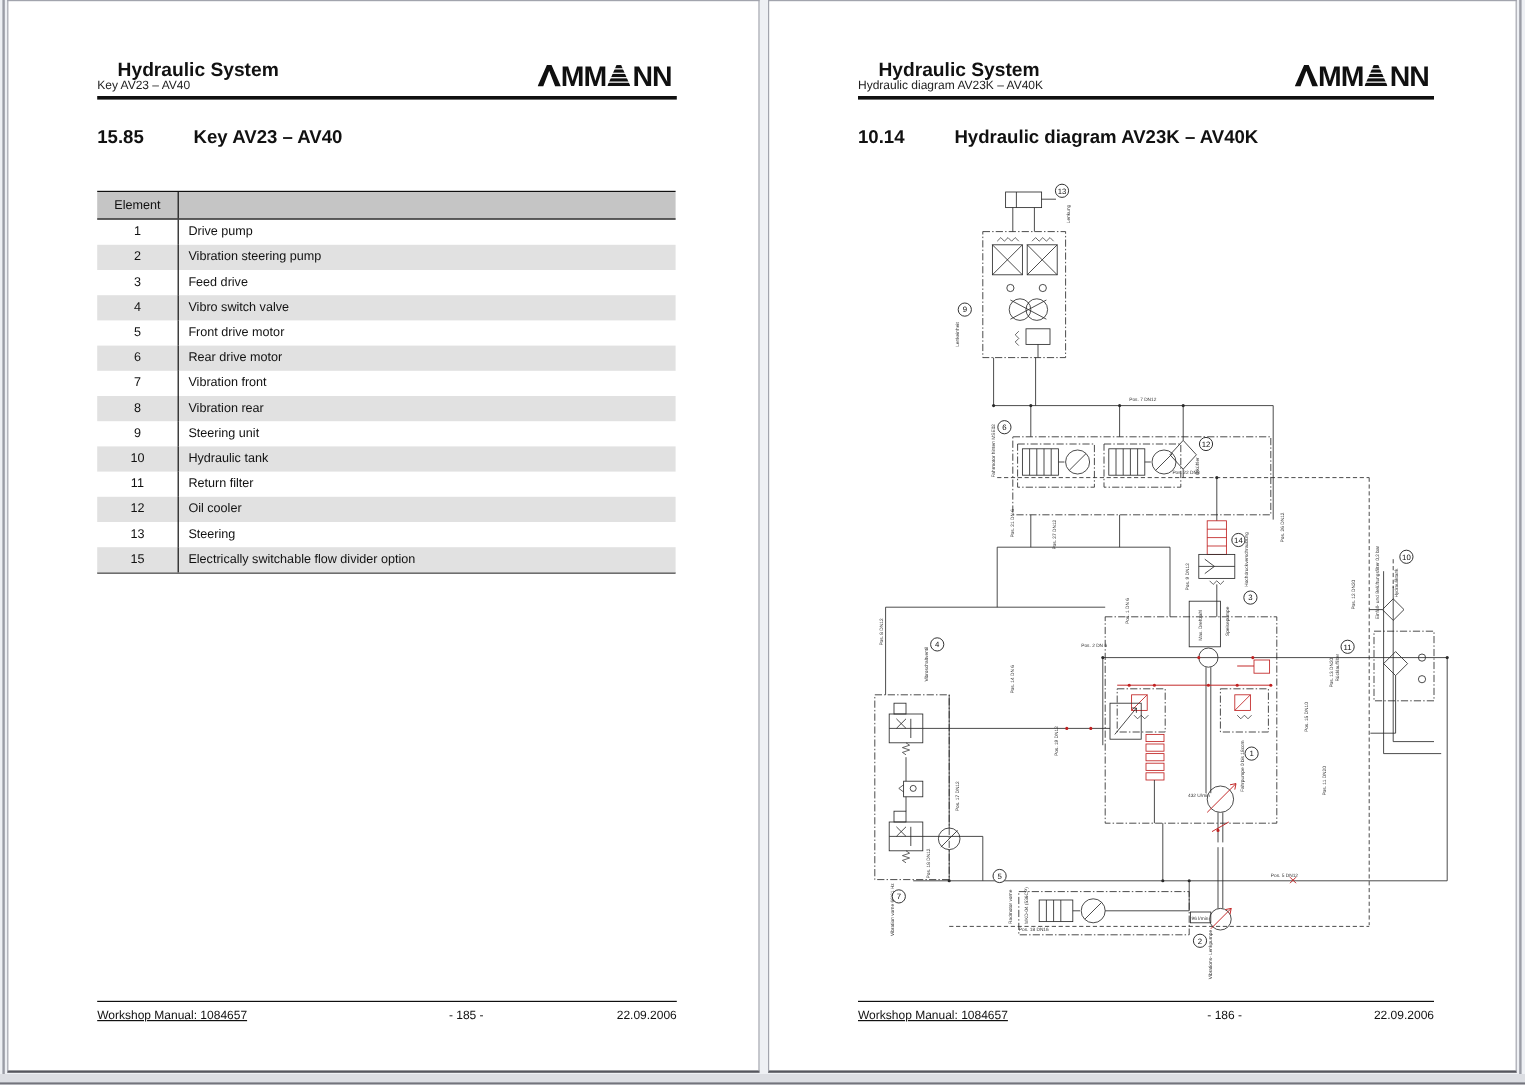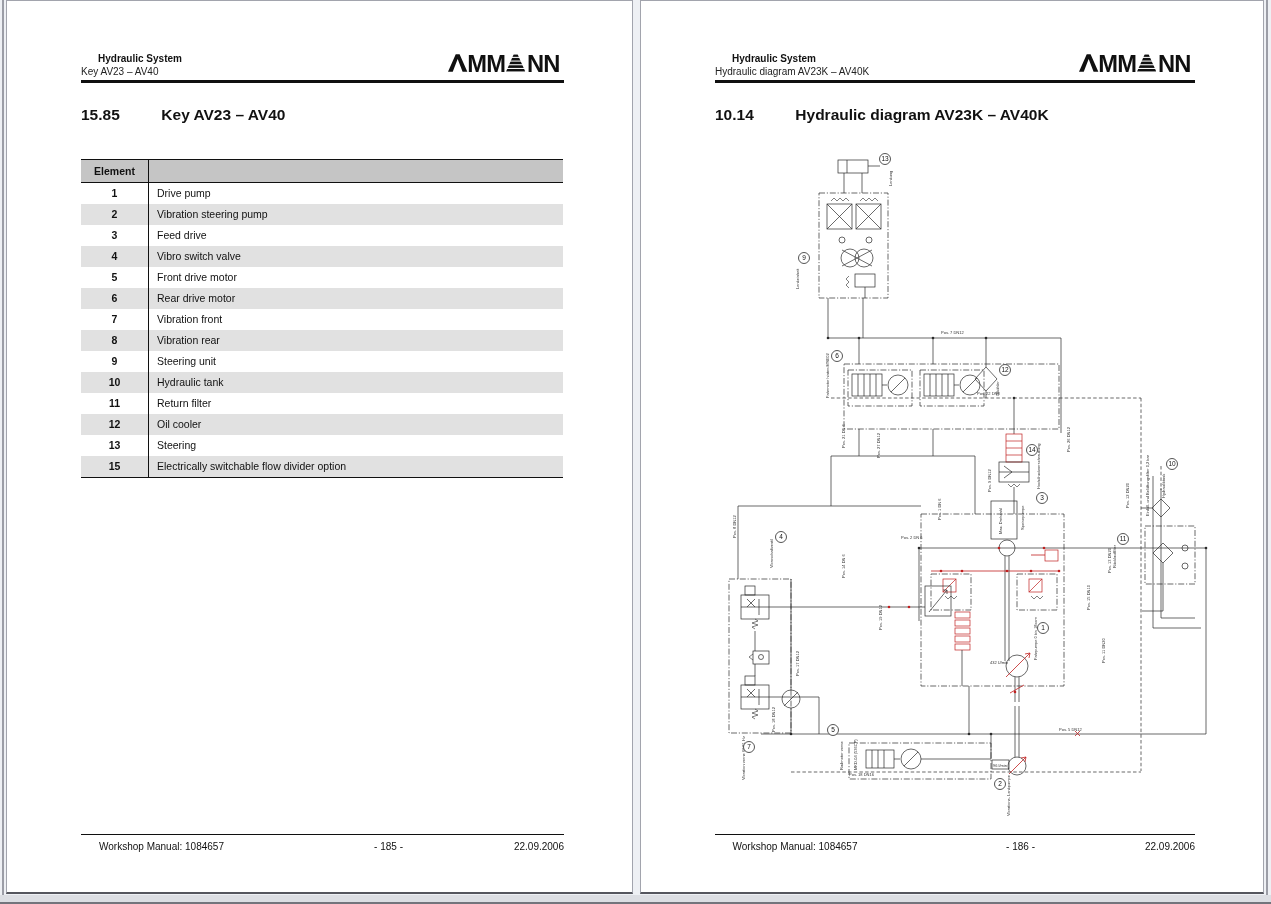--- a/index.html
+++ b/index.html
@@ -4,36 +4,36 @@
 <style>
   html,body{margin:0;padding:0;background:#eef0f4;font-family:"Liberation Sans","DejaVu Sans",sans-serif;}
   #stage{position:relative;width:1271px;height:904px;overflow:hidden;background:#eef0f4;}
   .edge-v{position:absolute;top:0;height:895px;width:2px;background:#9b9da6;}
   #edge-left{left:2px;} #edge-right{left:1266px;}
   #bottom-bar{position:absolute;left:0;top:895px;width:1271px;height:9px;background:#dcdee3;border-bottom:2px solid #73747c;box-sizing:border-box;}
   .page{position:absolute;top:0;height:894px;background:#ffffff;border:1px solid #a2a4ad;border-bottom:2px solid #55565e;box-sizing:border-box;}
   #page-left{left:6px;width:627px;}
   #page-right{left:640px;width:624px;}
   .doc-header{position:absolute;top:51px;left:74px;right:68px;height:28px;border-bottom:3px solid #101010;}
-  .doc-title{font-size:10px;font-weight:bold;color:#111;line-height:14px;padding-left:17px;}
+  .doc-title{font-size:16px;font-weight:bold;color:#111;line-height:14px;padding-left:17px;}
   .doc-subtitle{font-size:10px;color:#222;line-height:12px;}
   .logo{position:absolute;right:0;top:1px;}
   .section-head{position:absolute;top:105px;left:74px;font-size:15.5px;font-weight:bold;color:#111;}
   .section-num{display:inline-block;width:76px;}
   
   .keytable{position:absolute;top:158px;left:74px;width:482px;border-top:1px solid #101010;border-bottom:1px solid #101010;font-size:10.5px;color:#111;}
   .trow{display:flex;height:21px;line-height:21px;}
   .trow.head{height:22px;line-height:22px;background:#c5c5c5;border-bottom:1px solid #101010;font-weight:bold;}
   .trow.shade{background:#e1e1e1;}
-  .tc.el{width:68px;text-align:center;border-right:1px solid #101010;box-sizing:border-box;font-weight:bold;}
+  .tc.el{width:68px;text-align:center;border-right:1px solid #101010;box-sizing:border-box;font-weight:normal;}
   .tc.desc{flex:1;padding-left:8px;}
   .trow.head .tc.desc{padding-left:7px;}
   
   .page-footer{position:absolute;left:74px;right:68px;top:833px;border-top:1.5px solid #101010;padding-top:6px;font-size:10px;color:#111;display:flex;}
-  .pf-l{flex:1;text-align:center;} .pf-c{flex:1;text-align:right;} .pf-r{flex:1;text-align:right;}
+  .pf-l{flex:1;text-align:left;text-decoration:underline;} .pf-c{flex:1;text-align:right;} .pf-r{flex:1;text-align:right;}
   
   #diagram{position:absolute;left:68px;top:145px;}
   .ln{stroke:#2a2a2a;stroke-width:0.7;fill:none;}
   .dd{stroke-dasharray:6 1.8 1.2 1.8;}
   .dsh{stroke-dasharray:3.5 2.2;}
   .spr{stroke-width:0.6;}
   .red{stroke:#c02020;}
   .redln{stroke:#c02020;stroke-width:0.8;}
   .jdot{fill:#2a2a2a;stroke:none;}
   .rdot{fill:#c02020;stroke:none;}

